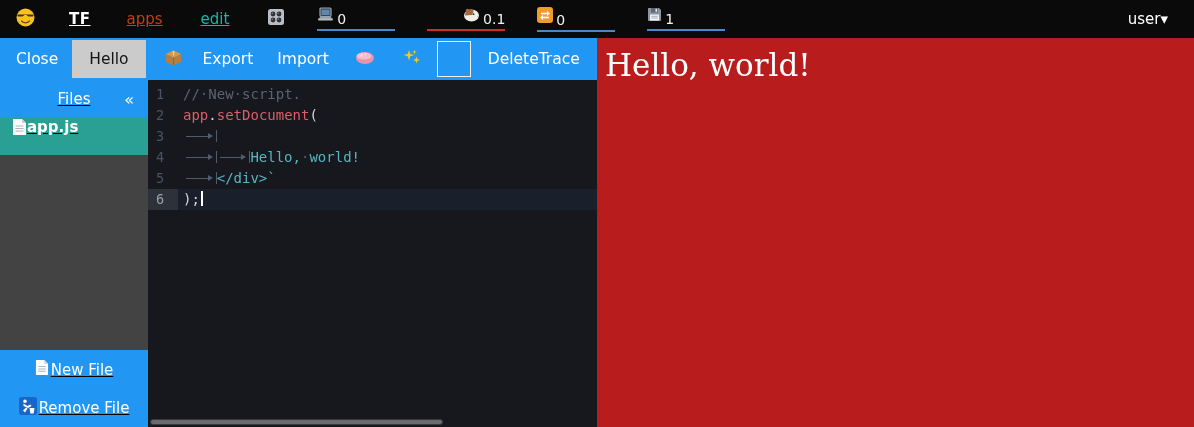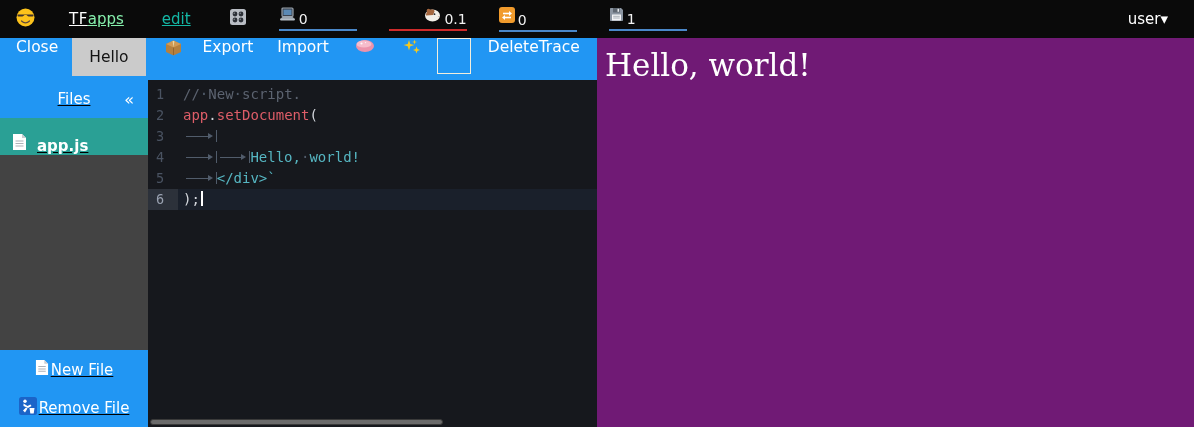--- a/index.html
+++ b/index.html
@@ -7,50 +7,50 @@
   body {
     width:1194px; height:427px; position:relative; overflow:hidden;
     background:#434343; font-family:"DejaVu Sans","Liberation Sans",sans-serif;
   }
   
   .topbar {
     position:absolute; left:0; top:0; width:1194px; height:38px;
     background:#0a0a0a; display:flex; align-items:center; color:#fff; font-size:15px;
   }
   .topbar .logo { margin-left:16px; }
-  .brand { margin-left:34px; color:#fff; text-decoration:underline; font-weight:normal; letter-spacing:.5px; cursor:pointer; }
-  .nav-apps { color:#86efac; text-decoration:underline; cursor:pointer; }
+  .brand { margin-left:34px; color:#fff; text-decoration:underline; font-weight:bold; letter-spacing:.5px; cursor:pointer; }
+  .nav-apps { margin-left:36px; color:#c2410c; text-decoration:underline; cursor:pointer; }
   .nav-edit { margin-left:38px; color:#14b8a6; text-decoration:underline; cursor:pointer; }
   .knobs-wrap { margin-left:38px; }
   .meter { display:flex; align-items:flex-end; gap:3px; margin-left:32px; width:78px; padding-bottom:3px; border-bottom:2px solid #4a87c8; }
   .meter.red { border-bottom-color:#cf2b2b;justify-content:flex-end; }
   .meter .val { font-size:14px; line-height:14px; color:#f2f2f2; }
   .user-menu { margin-left:auto; margin-right:26px; color:#fff; font-size:15px; cursor:pointer; }
   
   .toolbar {
     position:absolute; left:0; top:38px; width:597px; height:42px;
-    background:#2196f3; display:flex; align-items:flex-start; color:#fff; font-size:15.5px;
+    background:#2196f3; display:flex; align-items:center; color:#fff; font-size:15.5px;
   }
   .tb-label { cursor:pointer; }
   .save-btn {
     margin-left:14px; height:38px; padding:0 17px; background:#cbcbcb; color:#141414;
     display:flex; align-items:center; border:none; font-size:15.5px; cursor:pointer;
     font-family:"DejaVu Sans","Liberation Sans",sans-serif;
   }
   .empty-btn { margin-left:16px; width:34px; height:36px; background:transparent; border:1px solid #f3eedd; cursor:pointer; }
   
   .sidebar { position:absolute; left:0; top:80px; width:148px; height:347px; display:flex; flex-direction:column;text-decoration:underline; }
   .files-header {
     height:38px; background:#2196f3; color:#fff; font-size:15px;
     display:flex; align-items:center; justify-content:center; position:relative;
   }
   .collapse { position:absolute; right:14px; top:50%; transform:translateY(-50%); font-size:16px; cursor:pointer; }
   .file-row {
     height:37px; background:#2aa095; color:#fff; font-size:15px; font-weight:bold;
-    display:flex; align-items:flex-end; padding-left:12px; gap:10px; cursor:pointer;
+    display:flex; align-items:flex-start; padding-left:12px; cursor:pointer;
   }
   .side-fill { flex:1; background:#434343; }
   .side-btn {
     height:38px; background:#2196f3; color:#fff; font-size:15px;
     display:flex; align-items:center; justify-content:center; gap:2px; cursor:pointer; border-top:1px solid #2196f3;
   }
   
   .editor {
     position:absolute; left:148px; top:80px; width:449px; height:347px;
     background:#16181d; overflow:hidden; cursor:text;
@@ -79,21 +79,21 @@
     width:0; height:0; border-left:5px solid #515c6b; border-top:3px solid transparent; border-bottom:3px solid transparent;
   }
   .cursor { display:inline-block; width:2px; height:15px; background:#ffffff; vertical-align:-2px; margin-left:1px; }
   .hscroll {
     position:absolute; left:2px; bottom:2px; width:293px; height:6px;
     background:#6b6b6b; border-radius:3px; border:1px solid #3a3a3a; cursor:grab;
   }
   
   .preview {
     position:absolute; left:597px; top:38px; width:597px; height:389px;
-    background:#701a75; color:#ffffff;
+    background:#b91c1c; color:#ffffff;
   }
   .preview-text {
     margin:8px 8px; font-family:"DejaVu Serif","Liberation Serif",serif;
     font-size:31px; line-height:1.25; font-weight:normal;
   }
   .icon { display:inline-block; vertical-align:middle; flex:none; }
 </style>
 </head>
 <body>
 

